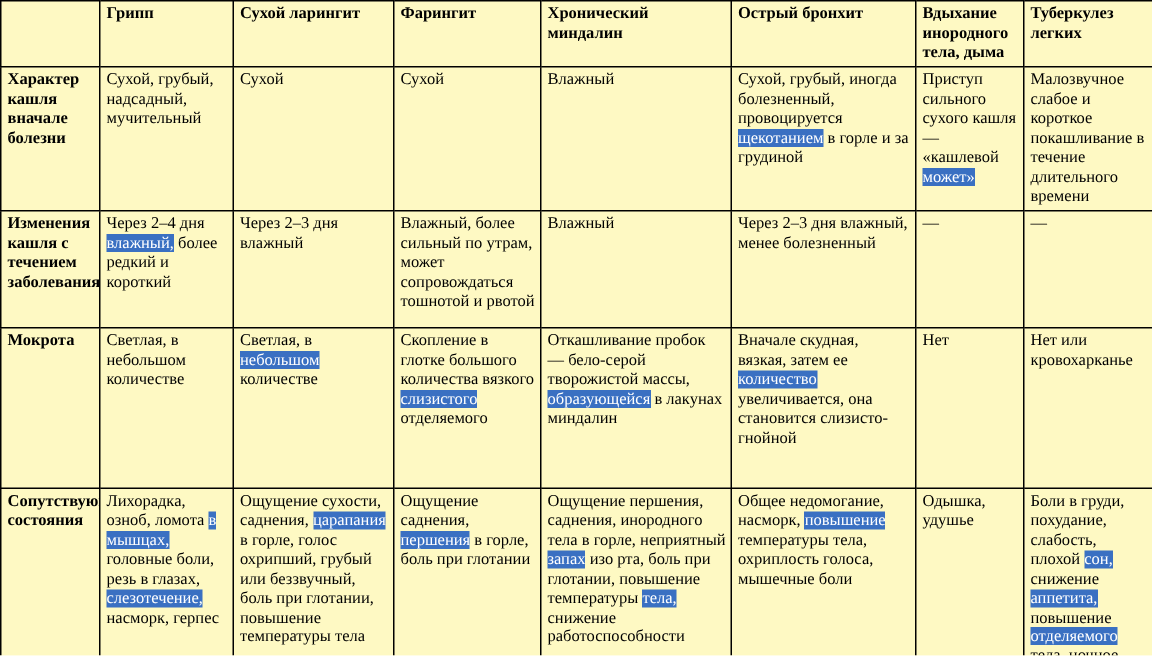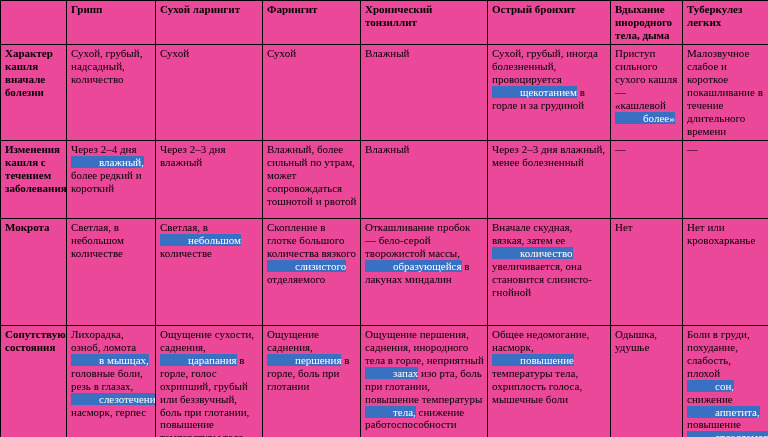--- a/index.html
+++ b/index.html
@@ -4,21 +4,21 @@
 <style>
   html, body {
     margin: 0;
     padding: 0;
     background: #ffffff;
   }
   .page {
     width: 768px;
     height: 437px;
     box-sizing: border-box;
-    background: #ec4899;
+    background: #fef9c3;
     overflow: hidden;
   }
   table.ref-table {
     border-collapse: collapse;
     table-layout: fixed;
     width: 768px;
     font-family: "Liberation Serif", "DejaVu Serif", serif;
     font-size: 11px;
     line-height: 1.18;
     color: #000000;
@@ -37,21 +37,20 @@
   }
   table.ref-table tbody th {
     font-weight: bold;
   }
   table.ref-table td {
     font-weight: normal;
   }
   .hl {
     background: var(--hl-bg, #3a70c2);
     color: var(--hl-text, #ffffff);
-    padding-left: 28px;
   }
 </style>
 </head>
 <body>
 
 <div class="page">
   <table class="ref-table">
     <colgroup>
         <col style="width: 66px;">
         <col style="width: 89px;">
@@ -61,35 +60,35 @@
         <col style="width: 123px;">
         <col style="width: 72px;">
         <col style="width: 86px;">
       </colgroup>
     <thead>
       <tr style="height: 38px;">
           <th></th>
           <th>Грипп</th>
           <th>Сухой ларингит</th>
           <th>Фарингит</th>
-          <th>Хронический тонзиллит</th>
+          <th>Хронический миндалин</th>
           <th>Острый бронхит</th>
           <th>Вдыхание инородного тела, дыма</th>
           <th>Туберкулез легких</th>
         </tr>
     </thead>
     <tbody>
         <tr style="height: 90px;">
           <th>Характер кашля вначале болезни</th>
-          <td>Сухой, грубый, надсадный, количество</td>
+          <td>Сухой, грубый, надсадный, мучительный</td>
           <td>Сухой</td>
           <td>Сухой</td>
           <td>Влажный</td>
           <td>Сухой, грубый, иногда болезненный, провоцируется <span class="hl">щекотанием</span> в горле и за грудиной</td>
-          <td>Приступ сильного сухого кашля — «кашлевой <span class="hl">более»</span></td>
+          <td>Приступ сильного сухого кашля — «кашлевой <span class="hl">может»</span></td>
           <td>Малозвучное слабое и короткое покашливание в течение длительного времени</td>
         </tr>
         <tr style="height: 78px;">
           <th>Изменения кашля с течением заболевания</th>
           <td>Через 2–4 дня <span class="hl">влажный,</span> более редкий и короткий</td>
           <td>Через 2–3 дня влажный</td>
           <td>Влажный, более сильный по утрам, может сопровождаться тошнотой и рвотой</td>
           <td>Влажный</td>
           <td>Через 2–3 дня влажный, менее болезненный</td>
           <td>—</td>

